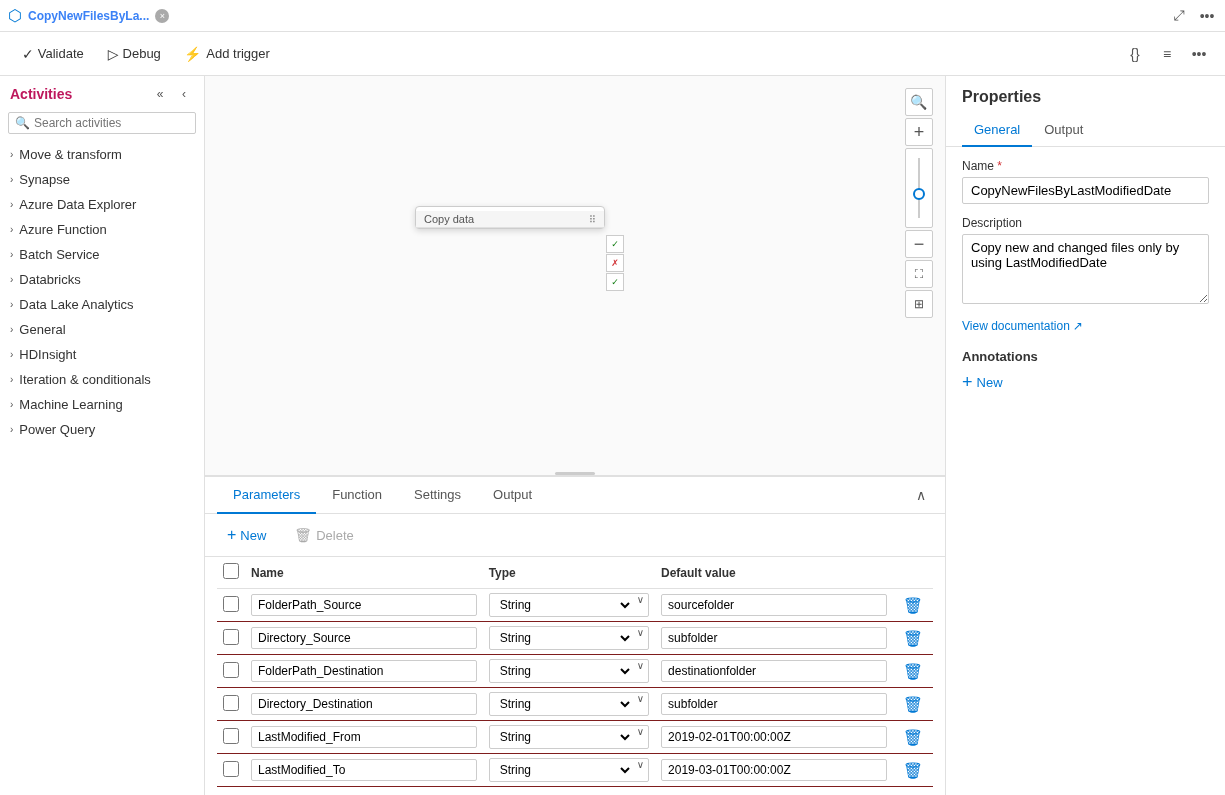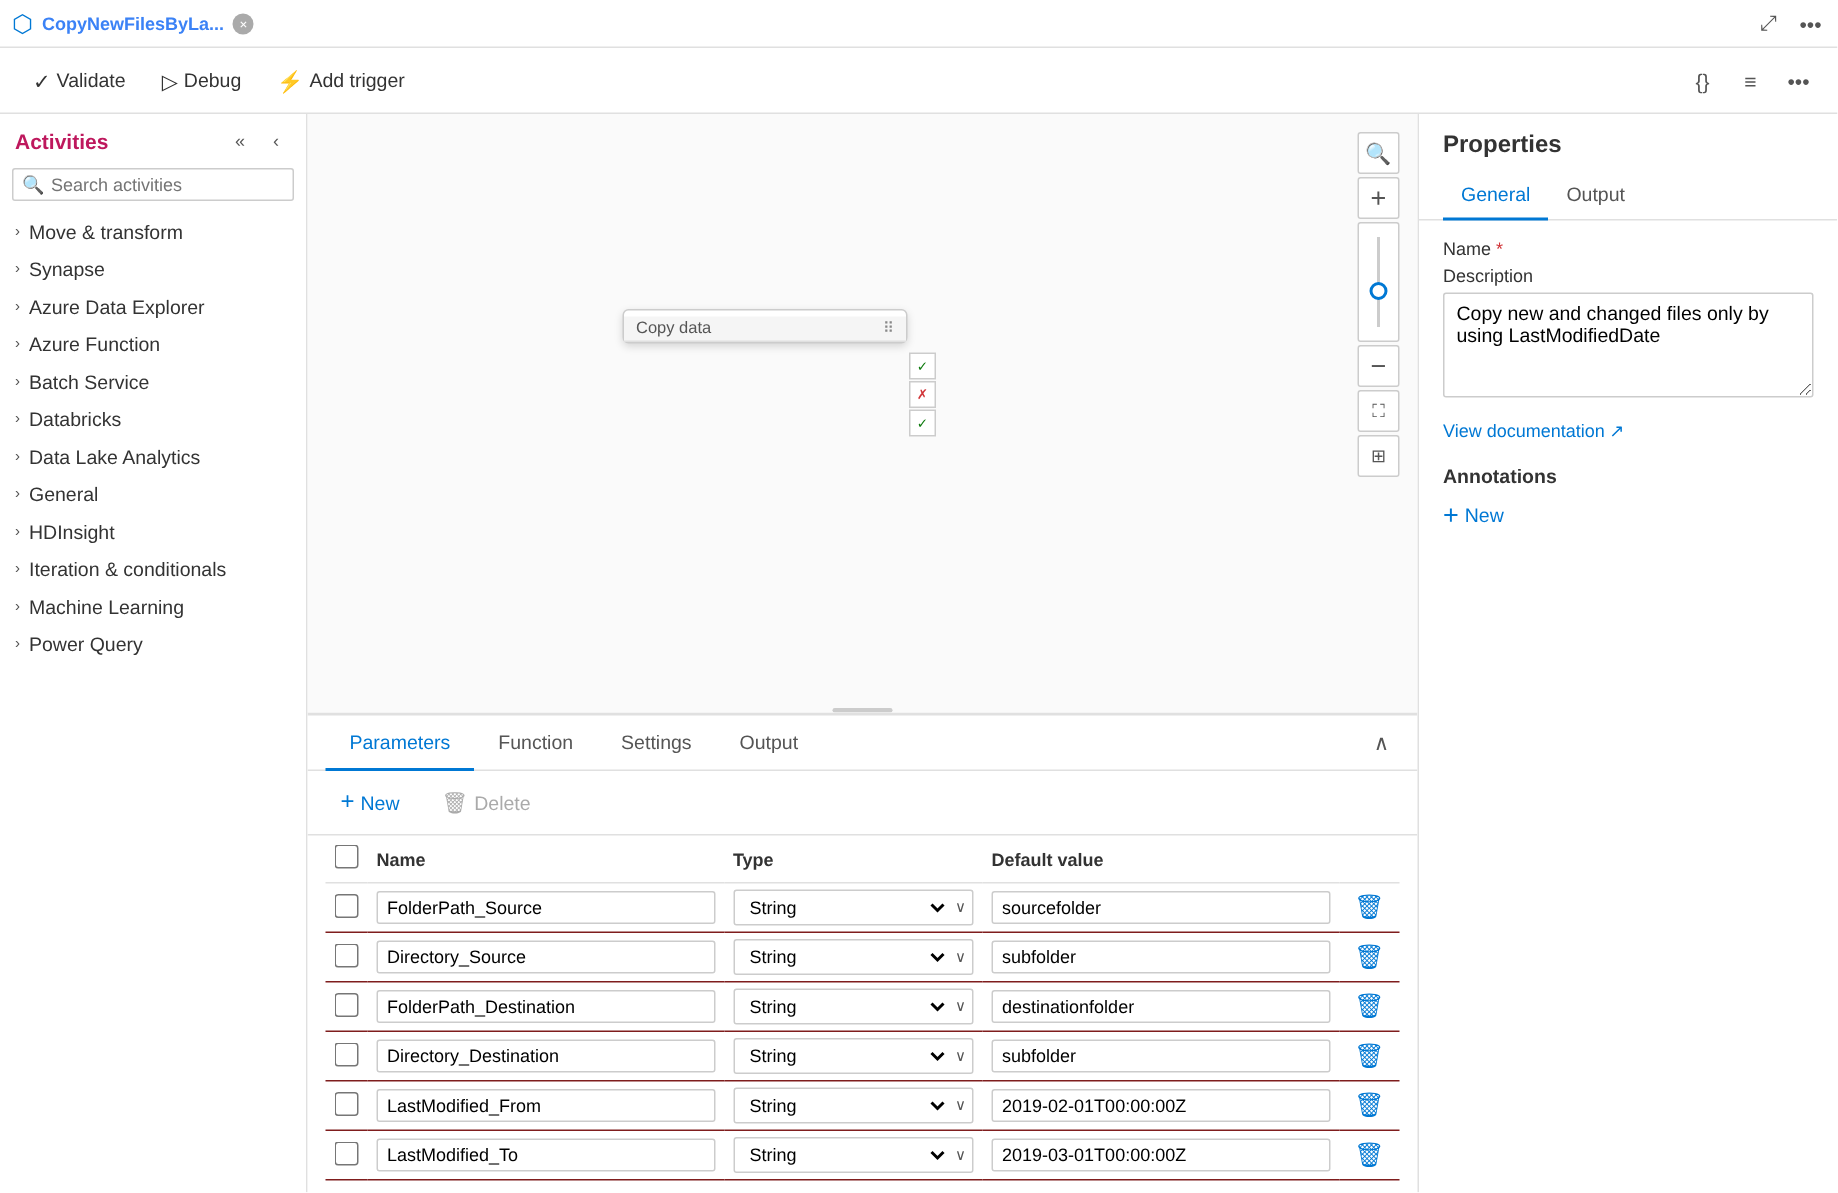--- a/index.html
+++ b/index.html
@@ -235,21 +235,21 @@
     thead th {
       text-align: left; font-size: 12px; font-weight: 600; color: #333;
       padding: 6px 6px; border-bottom: 1px solid #e0e0e0;
     }
     tbody td { padding: 4px 6px; border-bottom: 1px solid #7f1d1d; vertical-align: middle; }
     .row-checkbox { width: 16px; height: 16px; }
     .param-input {
       width: 100%; border: 1px solid #ccc; border-radius: 2px; padding: 3px 6px;
       font-size: 12px; outline: none;
     }
-    .type-select-wrap { display: flex; align-items: center; border: 1px solid #ccc; border-radius: 2px; }
+    .type-select-wrap { display: flex; border: 1px solid #ccc; border-radius: 2px; }
     .type-select {
       flex: 1; border: none; background: none; padding: 3px 6px; font-size: 12px; outline: none; cursor: pointer;
     }
     .type-chevron { padding: 0 4px; color: #555; font-size: 10px; }
     .delete-btn { color: #0078d4; background: none; border: none; cursor: pointer; font-size: 16px; padding: 0 4px; }
 
     
     .properties-panel {
       width: 280px;
       border-left: 1px solid #e0e0e0;
@@ -534,20 +534,21 @@
   <div class="properties-panel">
     <div class="props-title">Properties</div>
     <div class="props-tabs">
       <div class="props-tab active">General</div>
       <div class="props-tab">Output</div>
     </div>
     <div class="props-body">
       <div class="props-field-label">
         <span>Name</span><span class="required"> *</span>
       </div>
+      <input class="props-input" type="text" value="CopyNewFilesByLastModifiedDate" style="">
       <div class="props-field-label">Description</div>
       <textarea class="props-textarea" style="">Copy new and changed files only by using LastModifiedDate</textarea>
       <a class="view-docs-link">
         <span>View documentation</span>
         <span>↗</span>
       </a>
       <div class="annotations-label">Annotations</div>
       <button class="add-annotation-btn">
         <span style="font-size:18px; font-weight:300; color:#0078d4;">+</span>
         <span>New</span>

